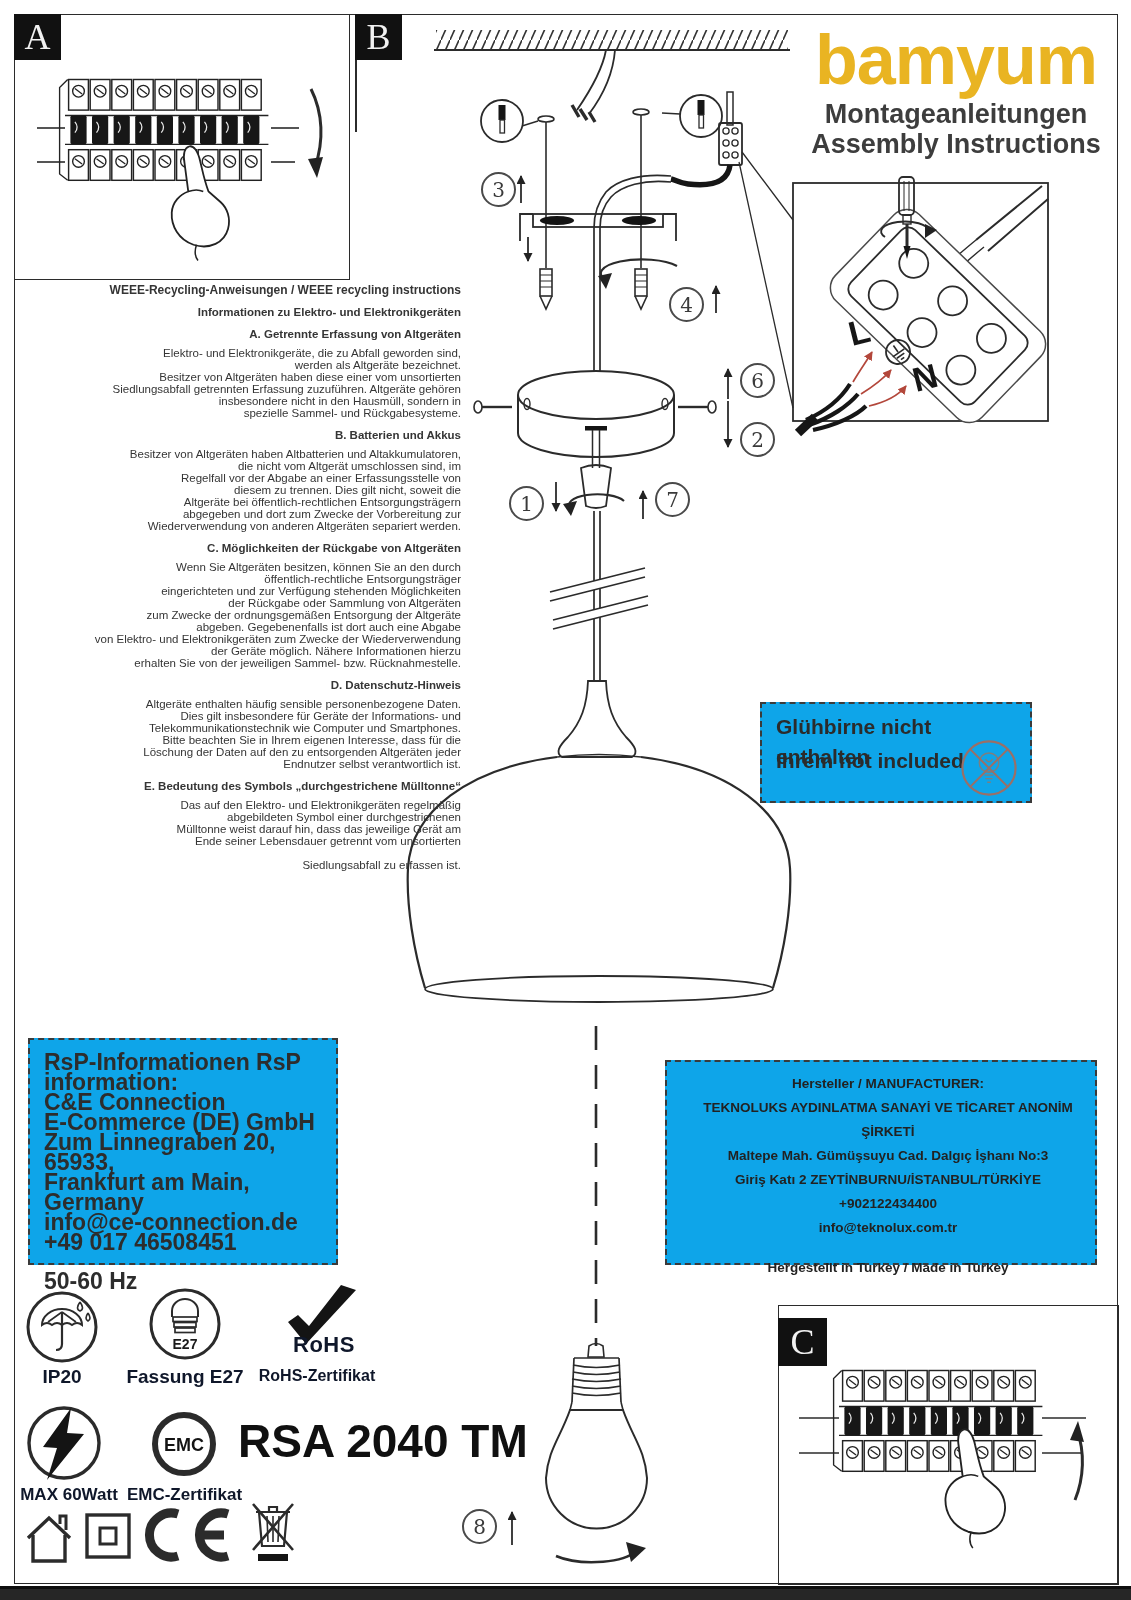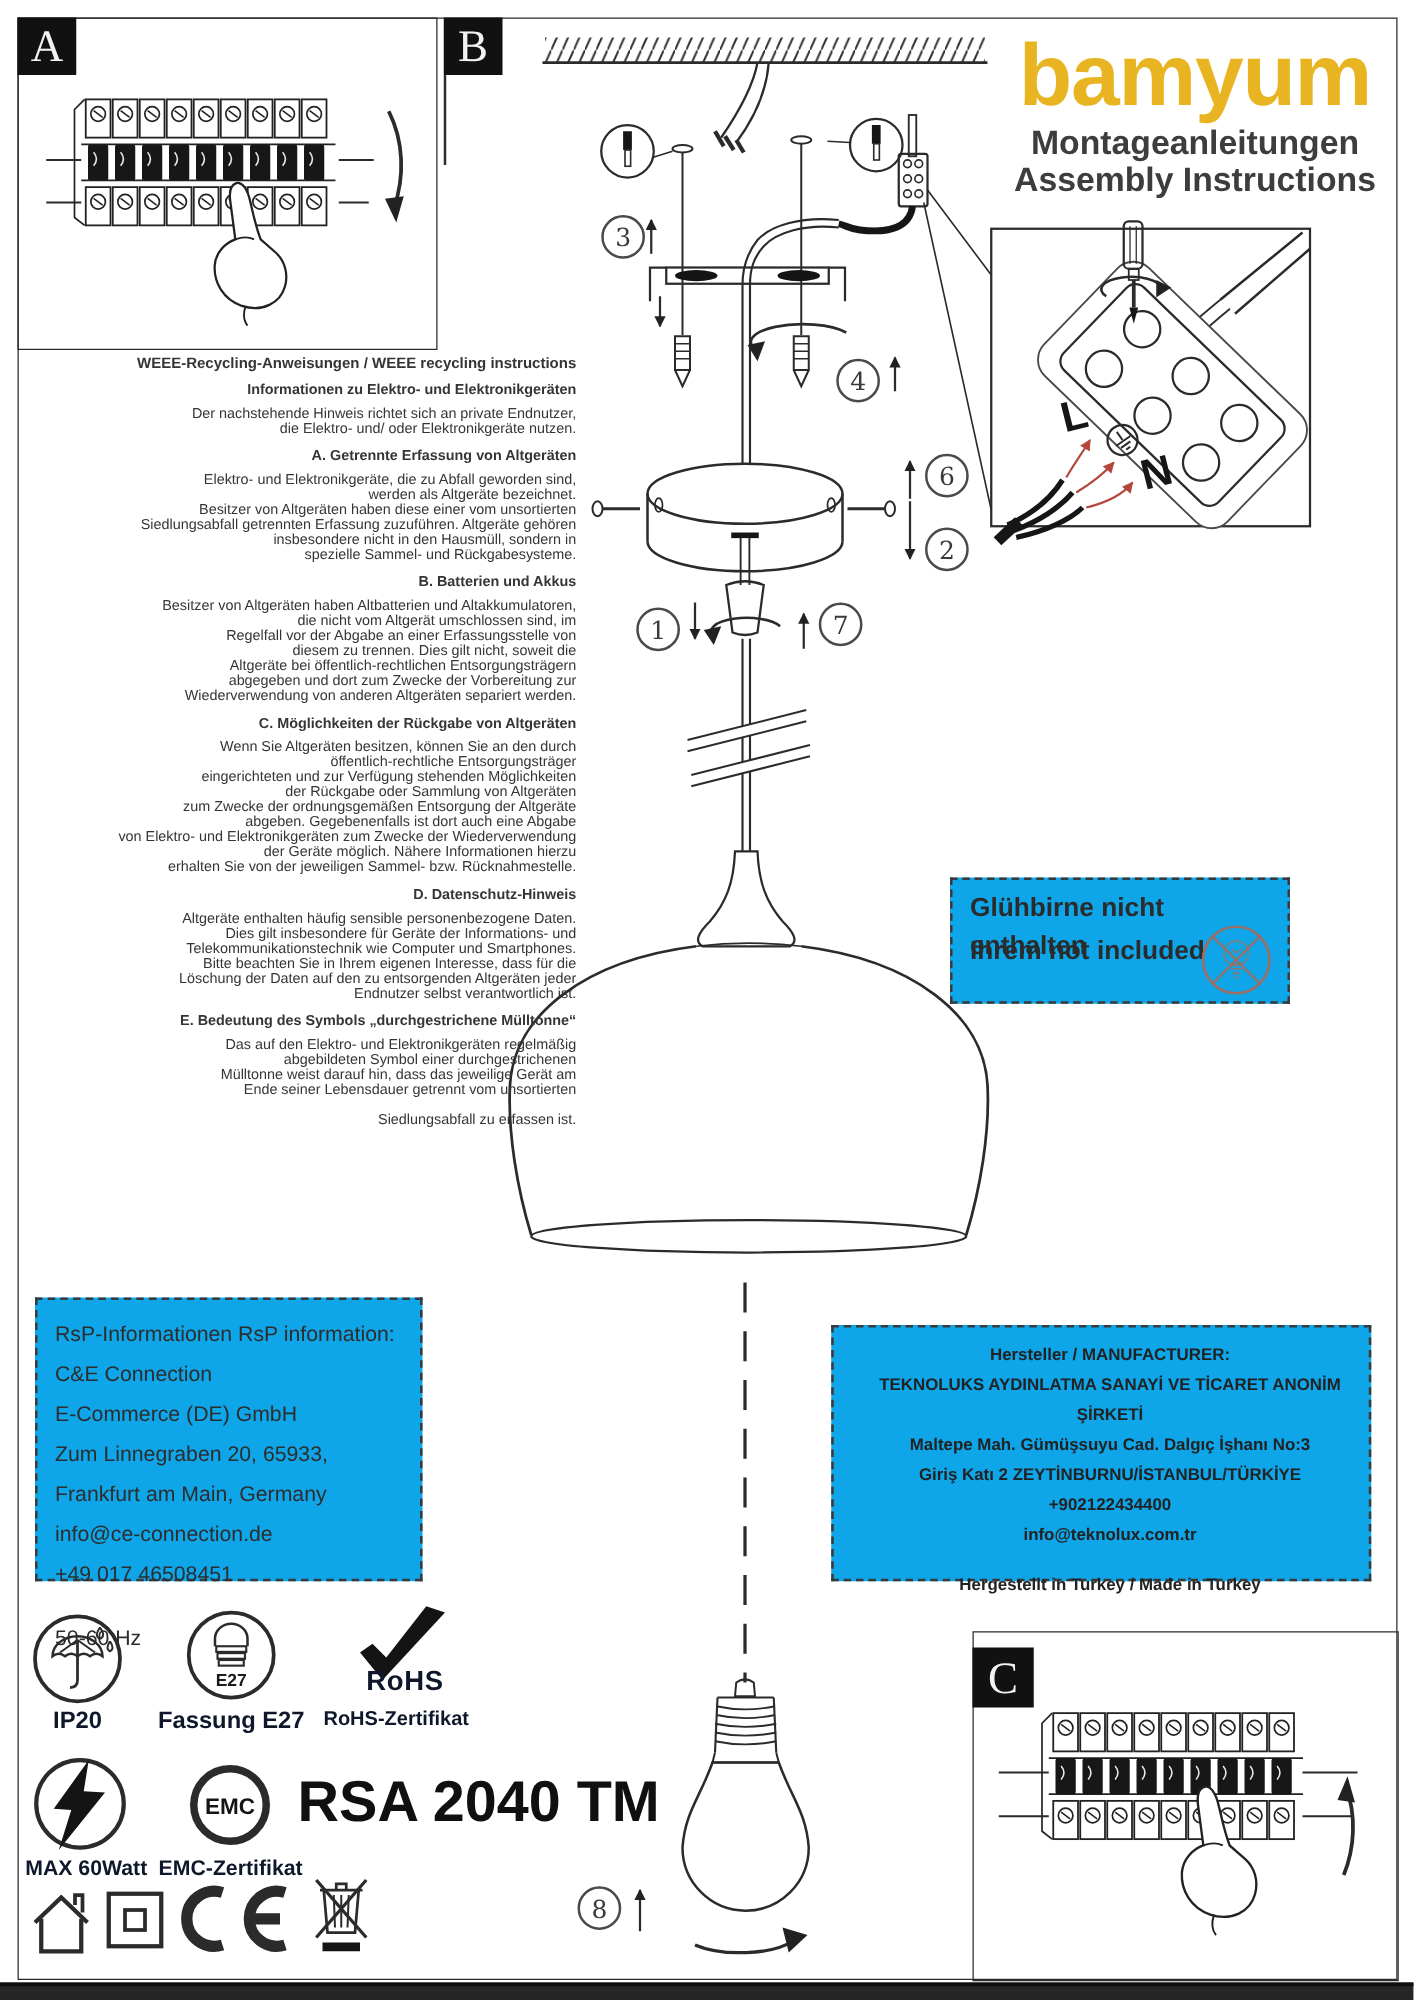--- a/index.html
+++ b/index.html
@@ -10,21 +10,21 @@
   .seclabel{background:#111;color:#f2f2f2;display:flex;align-items:center;justify-content:center;
             font-family:"Liberation Serif",serif;font-weight:400;}
   .box-dashed{border:2.5px dashed #3a3a3a;background:#0ea5e9;}
   .stepnum{width:31px;height:31px;border:2px solid #4a4a4a;border-radius:50%;background:#fff;
            display:flex;align-items:center;justify-content:center;
            font-family:"DejaVu Serif",serif;font-size:20px;color:#3a3a3a;}
   .weee{width:436px;font-size:11.5px;line-height:12px;color:#353535;text-align:right;}
   .weee .t{font-weight:700;font-size:12px;margin:0 0 10px 0;}
   .weee h4{font-weight:700;font-size:11.5px;margin:10px 0 7px 0;}
   .weee p{margin:0;white-space:pre-line;font-weight:500;}
-  .rsp{font-size:17px;font-weight:400;line-height:32px;color:#2d2d2d;padding:12px 0 0 14px;}
+  .rsp{font-size:23px;font-weight:700;line-height:20px;color:#2d2d2d;padding:12px 0 0 14px;}
   .rsp .gap{margin-top:19px;}
   .manu{font-size:13.5px;font-weight:700;line-height:24px;color:#222;padding:10px 0 0 14px;}
   .manu .made{margin-top:16px;}
   .notice-line{font-size:21px;font-weight:600;color:#2b2b2b;line-height:30px;}
   .cap{font-weight:700;color:#0f172a;text-align:center;}
   .model{font-size:46px;font-weight:700;color:#101010;letter-spacing:0px;}
   .logo{font-size:70px;line-height:72px;font-weight:800;letter-spacing:-1px;text-align:center;}
   .subt{font-size:27px;line-height:30px;font-weight:600;color:#3d3d3d;text-align:center;}
   svg{display:block;overflow:visible;}
   svg .ln{stroke:#2b2b2b;fill:none;}
@@ -260,22 +260,20 @@
   <div class="stepnum abs" style="left:669px;top:287px;">4</div>
   <div class="stepnum abs" style="left:740px;top:363px;">6</div>
   <div class="stepnum abs" style="left:740px;top:422px;">2</div>
   <div class="stepnum abs" style="left:509px;top:486px;">1</div>
   <div class="stepnum abs" style="left:655px;top:482px;">7</div>
   <div class="stepnum abs" style="left:462px;top:1509px;">8</div>
 
   <div class="abs weee" style="left:25px;top:284px;">
     <div class="t">WEEE-Recycling-Anweisungen / WEEE recycling instructions</div>
     <h4>Informationen zu Elektro- und Elektronikgeräten</h4>
-    <p>Der nachstehende Hinweis richtet sich an private Endnutzer,
- die Elektro- und/ oder Elektronikgeräte nutzen.</p>
     <h4>A. Getrennte Erfassung von Altgeräten</h4>
     <p>Elektro- und Elektronikgeräte, die zu Abfall geworden sind,
  werden als Altgeräte bezeichnet.
 Besitzer von Altgeräten haben diese einer vom unsortierten
 Siedlungsabfall getrennten Erfassung zuzuführen. Altgeräte gehören
 insbesondere nicht in den Hausmüll, sondern in
 spezielle Sammel- und Rückgabesysteme.</p>
     <h4>B. Batterien und Akkus</h4>
     <p>Besitzer von Altgeräten haben Altbatterien und Altakkumulatoren,
  die nicht vom Altgerät umschlossen sind, im

